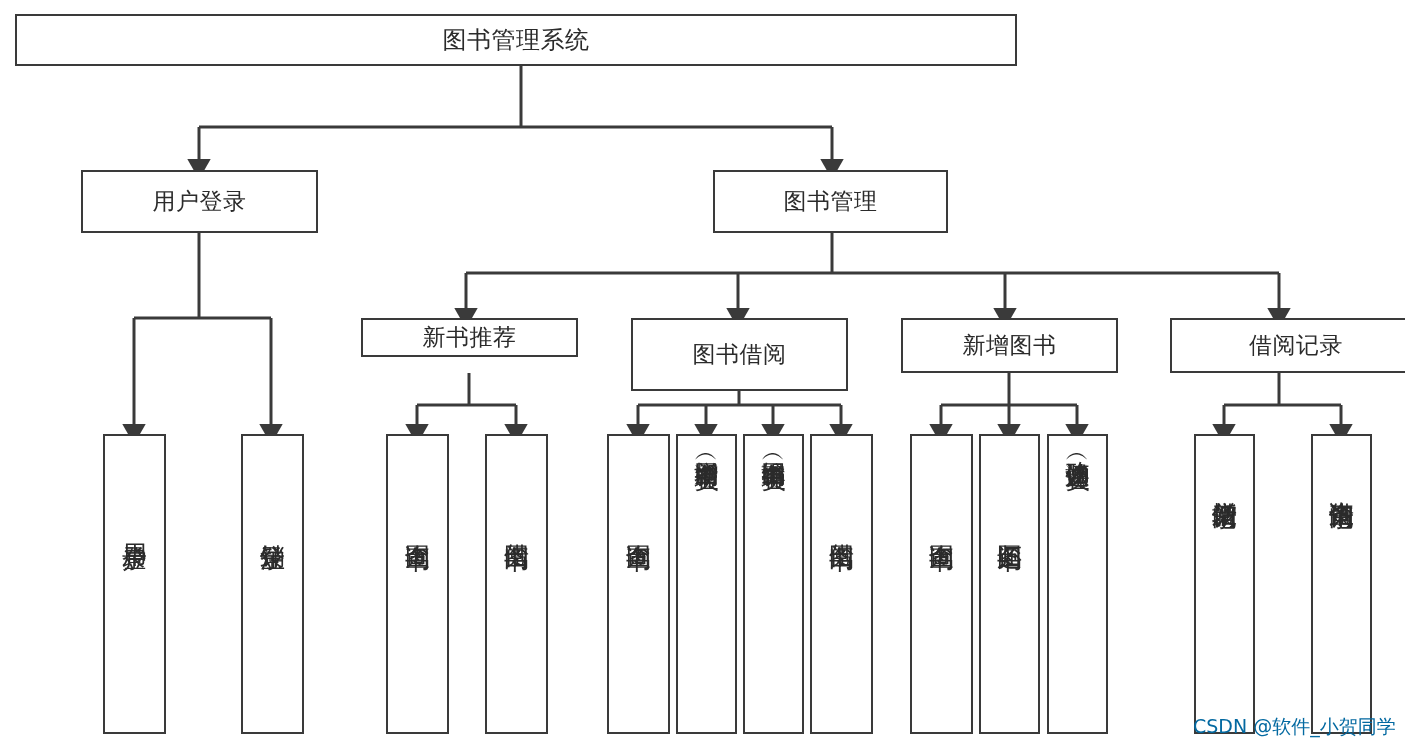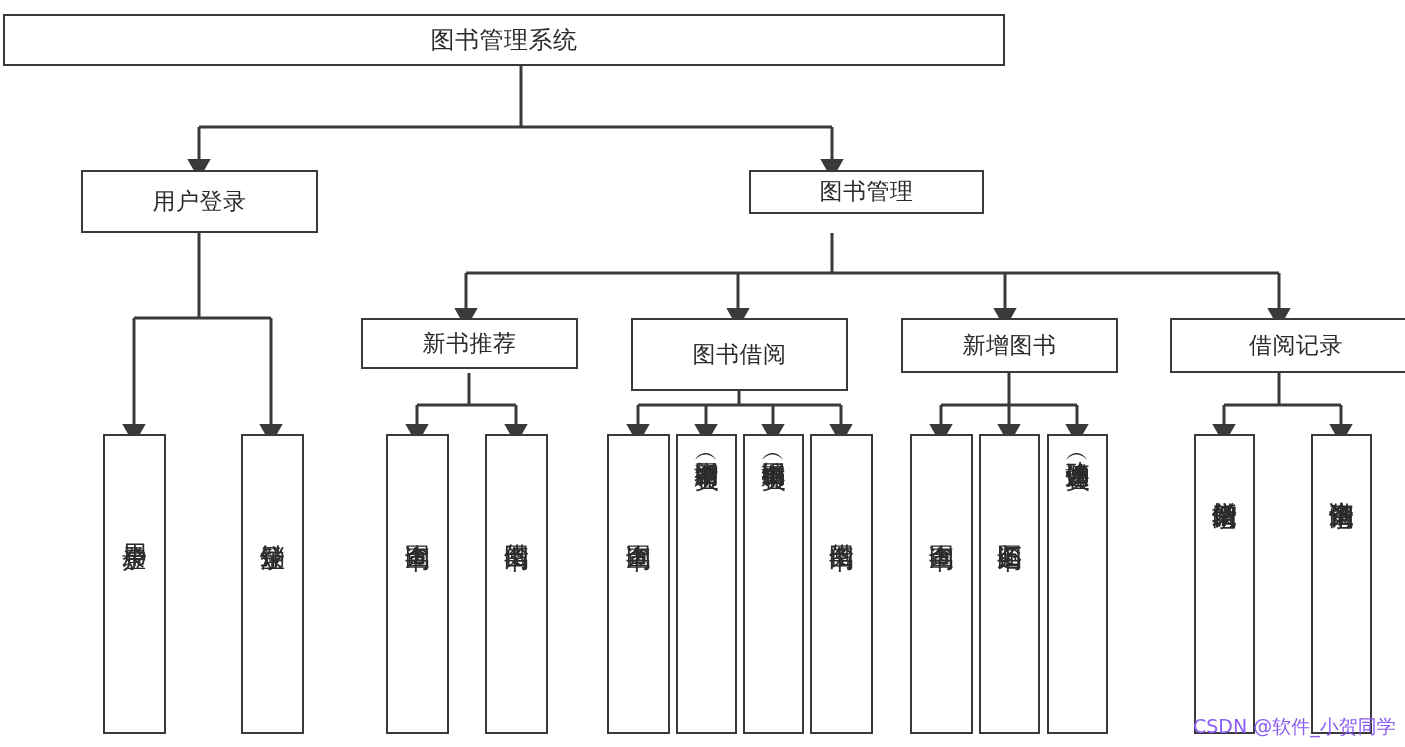--- a/index.html
+++ b/index.html
@@ -62,21 +62,21 @@
     text-orientation: upright;
     font-size: 25px;
     line-height: 1.0;
     letter-spacing: 1px;
   }
   .node.vert.tall-text .node-label {
     font-size: 24px;
   }
   .watermark {
     position: absolute;
-    color: #8b5cf6;
+    color: #0369a1;
     font-size: 19px;
     white-space: nowrap;
     z-index: 5;
     font-family: "DejaVu Sans", "Liberation Sans", sans-serif;
   }
 </style>
 </head>
 <body>
 
 <div id="diagram-canvas">
@@ -124,32 +124,32 @@
       <path d="M1009,405 L1009,428" marker-end="url(#arrow)"></path>
       <path d="M1077,405 L1077,428" marker-end="url(#arrow)"></path>
 
       <path d="M1279,373 L1279,405"></path>
       <path d="M1224,405 L1341,405"></path>
       <path d="M1224,405 L1224,428" marker-end="url(#arrow)"></path>
       <path d="M1341,405 L1341,428" marker-end="url(#arrow)"></path>
     </g>
   </svg>
 
-  <div class="node horiz root" style="left:3px; top:14px; width:1002px; height:52px;">
+  <div class="node horiz root" style="left:15px; top:14px; width:1002px; height:52px;">
     <span class="node-label">图书管理系统</span>
   </div>
 
   <div class="node horiz" style="left:81px; top:170px; width:237px; height:63px;">
     <span class="node-label">用户登录</span>
   </div>
-  <div class="node horiz" style="left:749px; top:170px; width:235px; height:44px;">
+  <div class="node horiz" style="left:713px; top:170px; width:235px; height:63px;">
     <span class="node-label">图书管理</span>
   </div>
 
-  <div class="node horiz" style="left:361px; top:318px; width:217px; height:51px;">
+  <div class="node horiz" style="left:361px; top:318px; width:217px; height:39px;">
     <span class="node-label">新书推荐</span>
   </div>
   <div class="node horiz" style="left:631px; top:318px; width:217px; height:73px;">
     <span class="node-label">图书借阅</span>
   </div>
   <div class="node horiz" style="left:901px; top:318px; width:217px; height:55px;">
     <span class="node-label">新增图书</span>
   </div>
   <div class="node horiz" style="left:1170px; top:318px; width:252px; height:55px;justify-content:center;">
     <span class="node-label">借阅记录</span>

